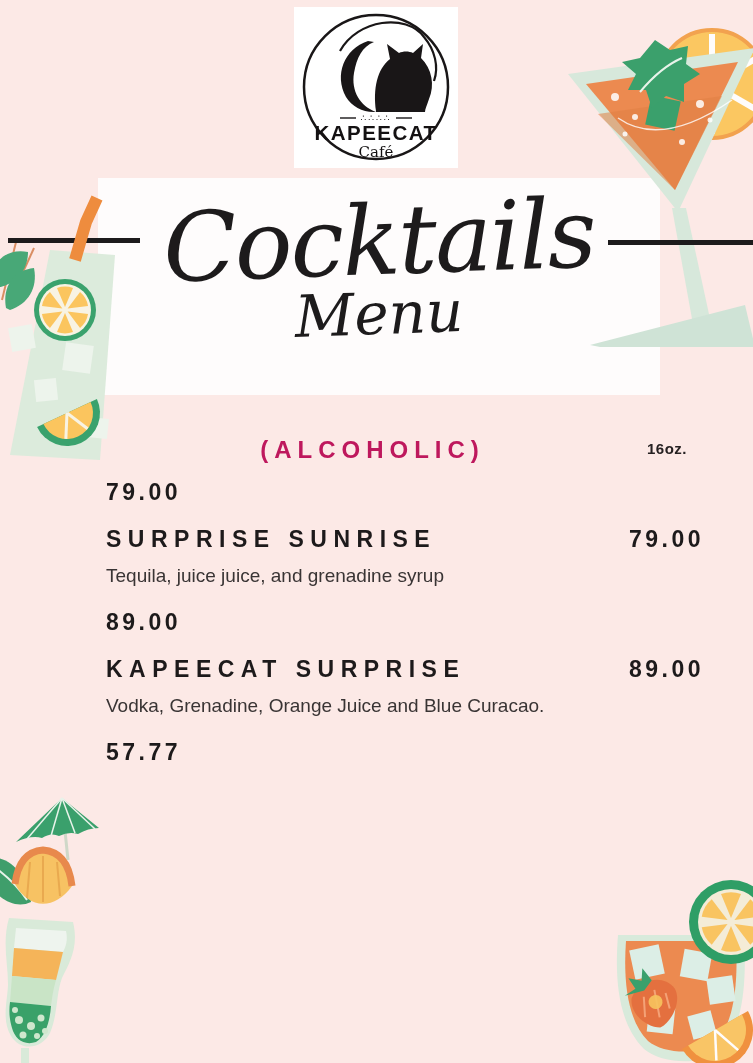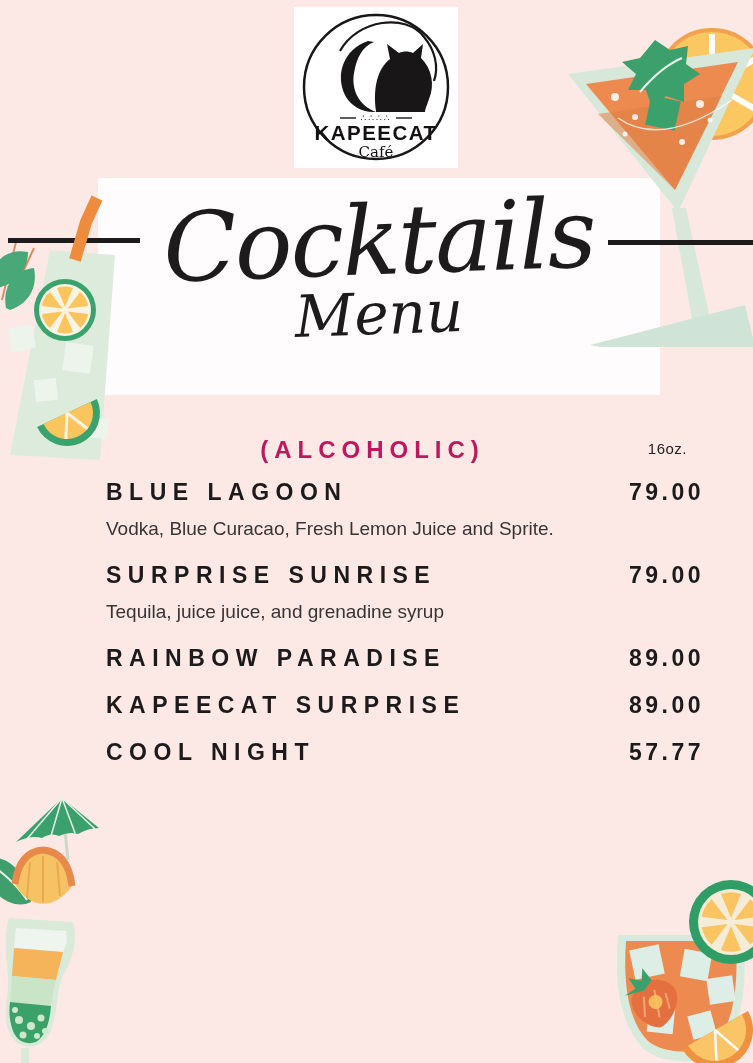--- a/index.html
+++ b/index.html
@@ -27,21 +27,21 @@
   }
   .script { font-family:"DejaVu Serif", serif; font-style:italic; color:#1d1b1c; }
   .title-main { font-size:96px; line-height:1.2; letter-spacing:-2px; transform:rotate(-2deg); }
   .title-sub  { font-size:58px; line-height:1; margin-top:-14px; transform:rotate(-2deg); }
   .category {
     position:absolute; left:0; top:400px; width:745px; text-align:center;
     font-size:24px; font-weight:bold; letter-spacing:6px; color:#be185d; z-index:4;margin-top:36px;
   }
   .size-label {
     position:absolute; top:440px; right:66px;
-    font-size:15px; font-weight:normal; letter-spacing:0.5px; color:#262122; z-index:6;
+    font-size:15px; font-weight:bold; letter-spacing:0.5px; color:#262122; z-index:6;
   }
   
   .menu {
     position:absolute; left:106px; top:478px; width:598px; z-index:6;
   }
   .menu-item { margin-bottom:19px; }
   .item-head { display:flex; justify-content:space-between; align-items:baseline; }
   .item-name  { font-size:23px; font-weight:bold; letter-spacing:6.5px; color:#1d1a1b; line-height:28px; }
   .item-price { font-size:23px; font-weight:bold; letter-spacing:3.5px; color:#1d1a1b; line-height:28px; }
   .item-desc {
@@ -160,47 +160,44 @@
     <div class="script title-main">Cocktails</div>
     <div class="script title-sub">Menu</div>
   </div>
 
   <div class="category">(ALCOHOLIC)</div>
   <div class="size-label">16oz.</div>
 
   <div class="menu">
     <div class="menu-item">
       <div class="item-head">
-        <span class="item-name">BLUE LAGOON</span>
         <span class="item-price">79.00</span>
       </div>
-      <div class="item-desc">Vodka, Blue Curacao, Fresh Lemon Juice and Sprite.</div>
     </div>
     <div class="menu-item">
       <div class="item-head">
         <span class="item-name">SURPRISE SUNRISE</span>
         <span class="item-price">79.00</span>
       </div>
       <div class="item-desc">Tequila, juice juice, and grenadine syrup</div>
     </div>
     <div class="menu-item">
       <div class="item-head">
-        <span class="item-name">RAINBOW PARADISE</span>
         <span class="item-price">89.00</span>
       </div>
     </div>
     <div class="menu-item">
       <div class="item-head">
         <span class="item-name">KAPEECAT SURPRISE</span>
         <span class="item-price">89.00</span>
       </div>
-    </div>
-    <div class="menu-item">
-      <div class="item-head">
-        <span class="item-name">COOL NIGHT</span>
+      <div class="item-desc">Vodka, Grenadine, Orange Juice and Blue Curacao.</div>
+    </div>
+    <div class="menu-item">
+      <div class="item-head">
         <span class="item-price">57.77</span>
       </div>
     </div>
   </div>
 
   <svg class="illus" style="left:-15px; top:788px;" width="145" height="275" viewBox="0 0 145 275">
 
     <line x1="77" y1="14" x2="83" y2="72" stroke="#cfd8c8" stroke-width="3"></line>
     <path d="M77,10 L31,54 Q46,47 57,50 Q66,44 74,48 Q84,43 93,46 Q103,40 114,40 Z" fill="#3aa06c"></path>
     <g stroke="#e8f3ea" stroke-width="1.5">

